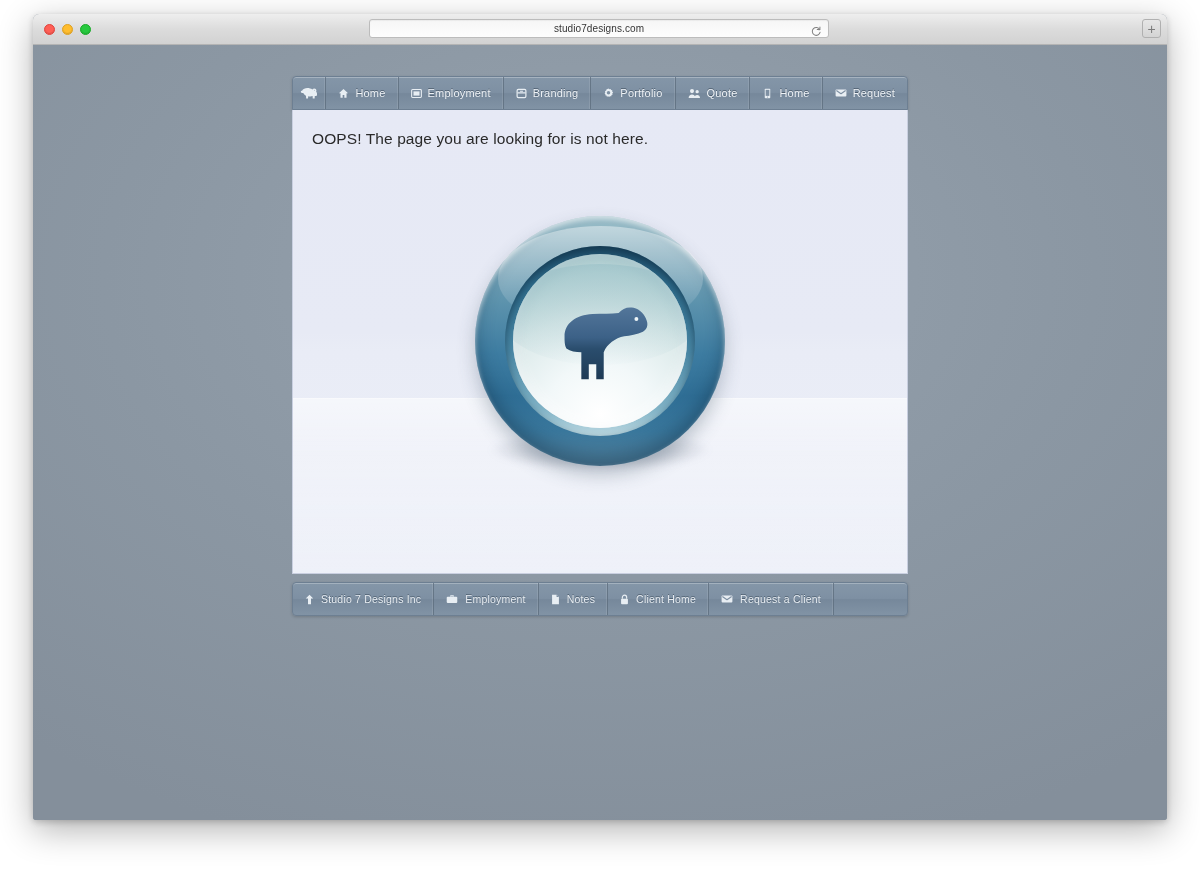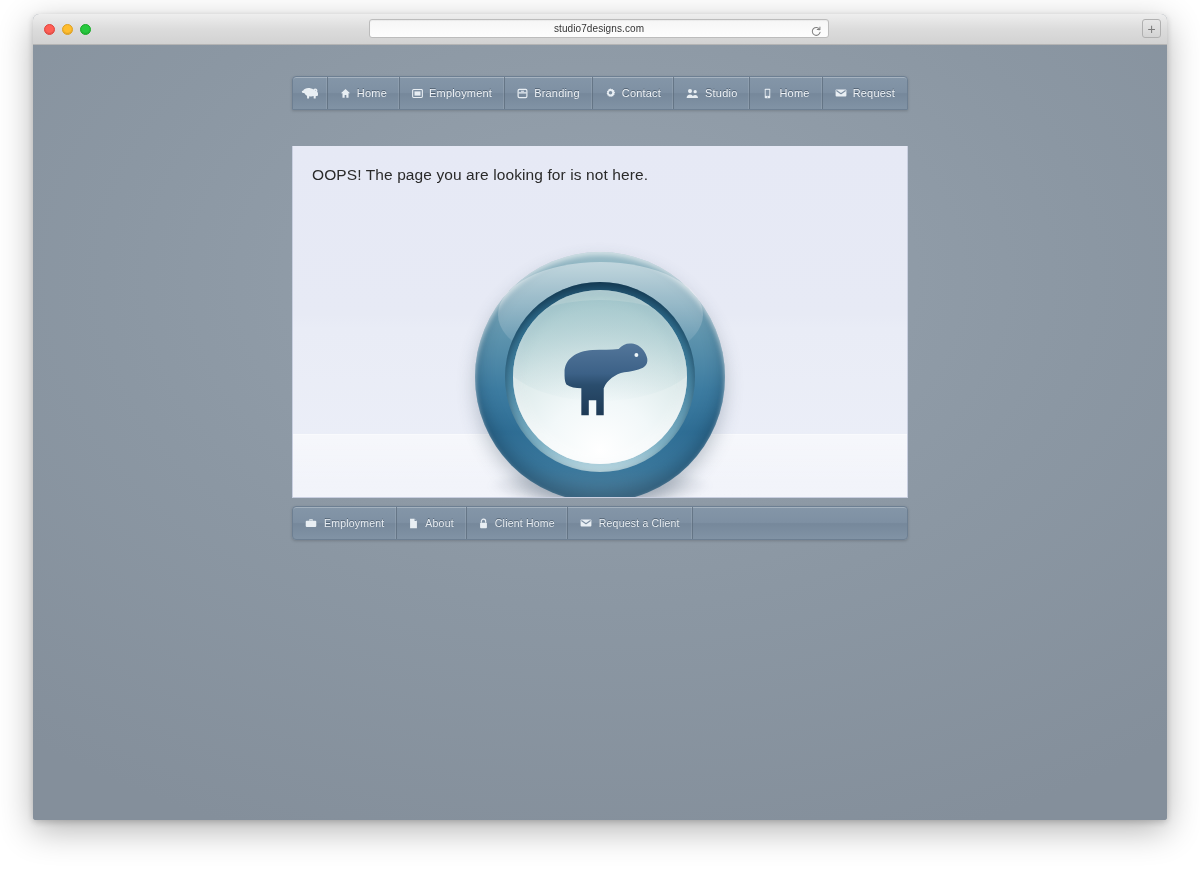--- a/index.html
+++ b/index.html
@@ -119,28 +119,27 @@
     white-space: nowrap;
   }
   .nav-item:last-child { border-right: none; box-shadow: none; }
   .nav-item.logo { width: 48px; padding: 0; }
   .nav-icon { display: flex; align-items: center; justify-content: center; }
   .nav-icon svg { display: block; }
 
   
   #content-panel {
     position: relative;
-    height: 352px;
+    height: 464px;
     background:
       linear-gradient(to bottom, #e6e9f5 0%, #e7eaf5 48%, #e9ecf6 52%, #eceff8 100%);
     border-left: 1px solid #c9cfe0;
     border-right: 1px solid #c9cfe0;
     border-bottom: 1px solid #c9cfe0;
     overflow: hidden;
-    margin-top: 36px;
   }
   
   #horizon {
     position: absolute;
     left: 0; right: 0;
     top: 288px;
     height: 178px;
     background: linear-gradient(to bottom, rgba(255,255,255,0.55) 0%, rgba(255,255,255,0.30) 30%, rgba(255,255,255,0.12) 100%);
     border-top: 1px solid rgba(255,255,255,0.65);
   }
@@ -328,33 +327,33 @@
           <span>Branding</span>
         </div>
 
         <div class="nav-item">
           <span class="nav-icon">
             <svg viewBox="0 0 12 12" width="11" height="11" fill="#e8eef3">
               <path d="M6 0.6 L7 1.4 L8.3 1 L8.8 2.3 L10.2 2.5 L10 3.9 L11 4.8 L10.1 5.9 L10.6 7.2 L9.3 7.7 L9 9.1 L7.6 8.9 L6.6 9.9 L5.6 9.1 L4.3 9.6 L3.8 8.3 L2.4 8 L2.7 6.7 L1.7 5.7 L2.6 4.7 L2.1 3.4 L3.4 3 L3.7 1.6 Z"></path>
               <circle cx="6" cy="5.3" r="1.9" fill="#7e90a3"></circle>
             </svg>
           </span>
-          <span>Contact</span>
+          <span>Portfolio</span>
         </div>
 
         <div class="nav-item">
           <span class="nav-icon">
             <svg viewBox="0 0 14 12" width="13" height="11" fill="#e8eef3">
               <circle cx="4.3" cy="3.4" r="2.2"></circle>
               <path d="M0.6 10.8 c0-2.2 1.7-3.6 3.7-3.6 s3.7 1.4 3.7 3.6z"></path>
               <circle cx="9.9" cy="4" r="1.8"></circle>
               <path d="M6.8 10.8 c0-1.9 1.4-3.1 3.1-3.1 s3.1 1.2 3.1 3.1z"></path>
             </svg>
           </span>
-          <span>Studio</span>
+          <span>Quote</span>
         </div>
 
         <div class="nav-item">
           <span class="nav-icon">
             <svg viewBox="0 0 12 12" width="11" height="11">
               <rect x="3" y="0.8" width="6" height="10.4" rx="0.9" fill="#e8eef3"></rect>
               <rect x="4" y="2" width="4" height="6.6" fill="#7e90a3"></rect>
               <circle cx="6" cy="9.9" r="0.55" fill="#7e90a3"></circle>
             </svg>
           </span>
@@ -413,39 +412,47 @@
                   Z"></path>
                 <circle cx="99" cy="21.5" r="2.1" fill="#eef6f8"></circle>
               </svg>
             </div>
           </div>
         </div>
       </div>
 
       <nav id="footer-nav">
 
+        <div class="footer-item">
+          <span class="nav-icon">
+            <svg viewBox="0 0 10 12" width="9" height="11" fill="#e8eef3">
+              <path d="M5 0.6 L9.2 5 H6.7 V11.2 H3.3 V5 H0.8 Z"></path>
+            </svg>
+          </span>
+          <span>Studio 7 Designs Inc</span>
+        </div>
 
         <div class="footer-item">
           <span class="nav-icon">
             <svg viewBox="0 0 13 11" width="12" height="10" fill="#e8eef3">
               <path d="M4.6 1.4 h3.8 v1.6 h-1.2 v-0.6 h-1.4 v0.6 h-1.2 z"></path>
               <rect x="0.7" y="3" width="11.6" height="6.8" rx="1.1"></rect>
             </svg>
           </span>
           <span>Employment</span>
         </div>
 
         <div class="footer-item">
           <span class="nav-icon">
             <svg viewBox="0 0 10 12" width="9" height="11" fill="#e8eef3">
               <path d="M1.2 0.7 h5 L8.8 3.3 V11.3 H1.2 Z"></path>
               <path d="M6.2 0.7 V3.3 H8.8" fill="#7e90a3"></path>
             </svg>
           </span>
-          <span>About</span>
+          <span>Notes</span>
         </div>
 
         <div class="footer-item">
           <span class="nav-icon">
             <svg viewBox="0 0 10 12" width="9" height="11">
               <path d="M2.6 5.2 V3.6 a2.4 2.4 0 0 1 4.8 0 V5.2" fill="none" stroke="#e8eef3" stroke-width="1.3"></path>
               <rect x="1.2" y="5.1" width="7.6" height="6.2" rx="1" fill="#e8eef3"></rect>
             </svg>
           </span>
           <span>Client Home</span>

